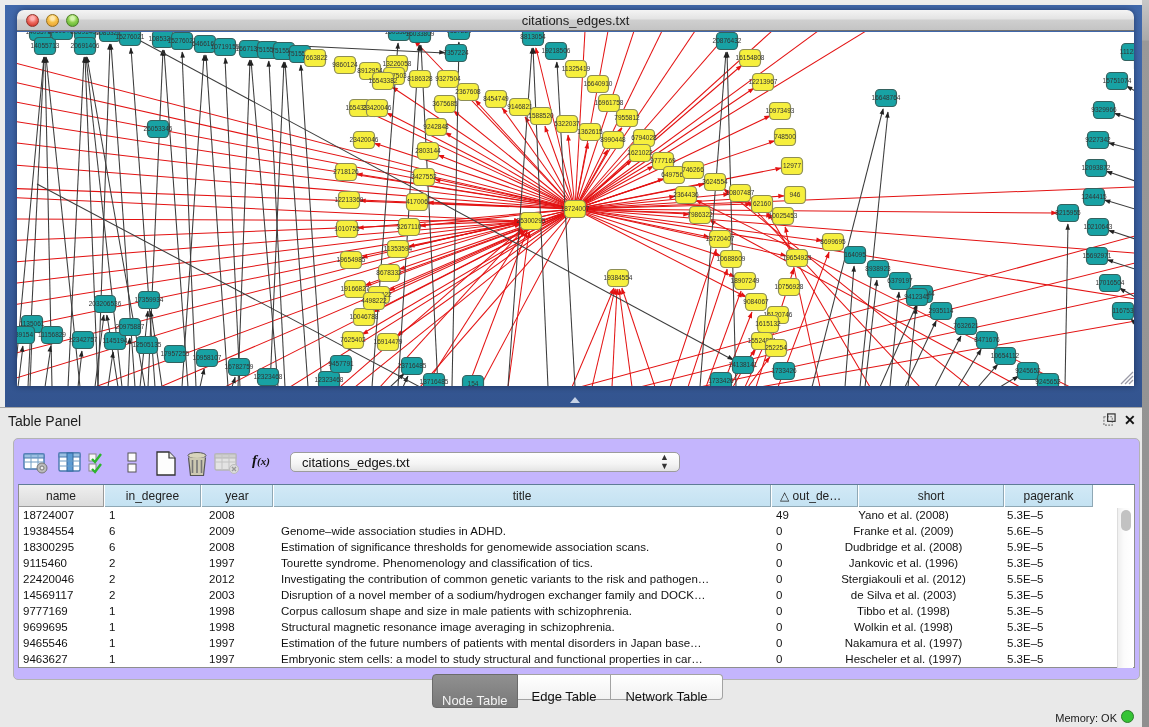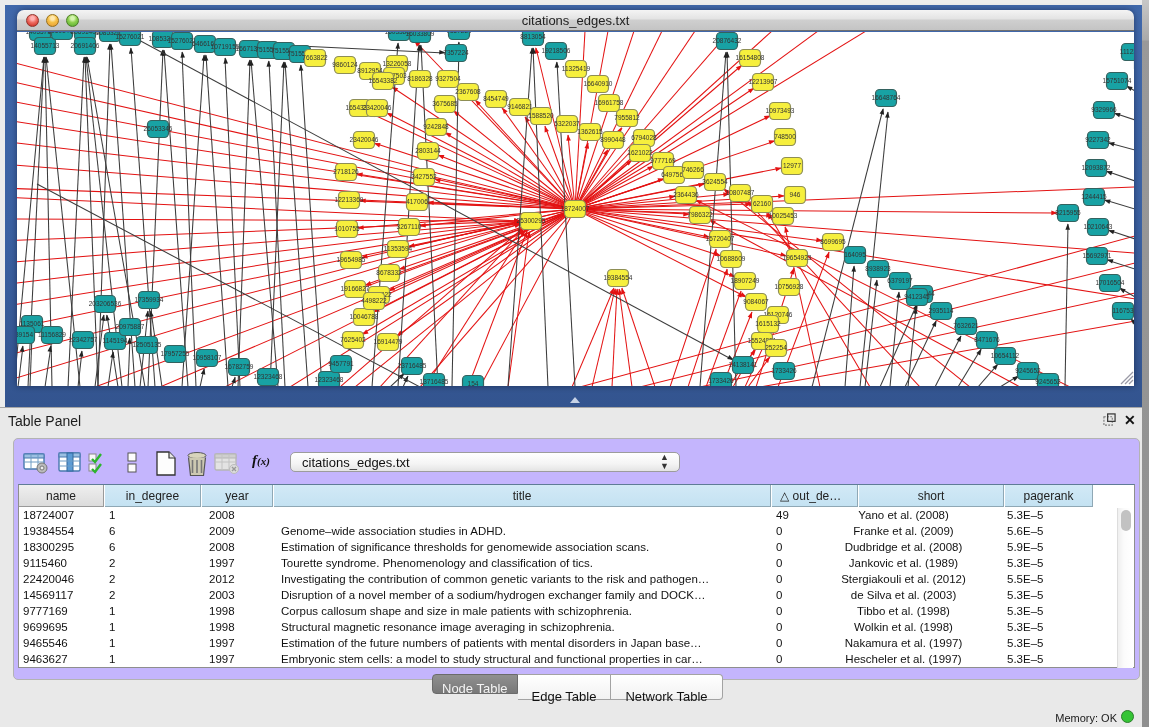--- a/index.html
+++ b/index.html
@@ -32,21 +32,21 @@
 #tbody{position:absolute;left:0;top:22px;width:1100px;font-size:11.5px;color:#111}
 .tr{position:relative;height:16px;line-height:16px;white-space:nowrap}
 .tr span{position:absolute;top:0;display:block;overflow:hidden}
 .c0{left:4px;width:80px} .c1{left:90px;width:92px} .c2{left:190px;width:70px}
 .c3{left:262px;width:492px} .c4{left:757px;width:82px} .c5{left:812px;width:145px;text-align:center}
 .c6{left:988px;width:86px}
 #vsb{position:absolute;right:1px;top:23px;width:16px;height:160px;background:linear-gradient(90deg,#efefef 0,#fbfbfb 40%,#fff 100%);border-left:1px solid #ddd}
 #vth{position:absolute;left:3px;top:2px;width:10px;height:21px;background:#c2c2c2;border-radius:5px}
 #tabs{position:absolute;left:432px;top:266px;height:20px;font-size:13px}
 .tab{float:left;height:20px;line-height:19px;padding:12px 14px;background:linear-gradient(180deg,#fff 0,#f2f2f2 100%);border:1px solid #a3a3a3;border-left:none;color:#111}
-#tab1{background:linear-gradient(180deg,#909090 0,#787878 100%);color:#f4f4f4;border:1px solid #6b6b6b;border-radius:4px 0 0 4px;padding:4px 9px}
+#tab1{background:linear-gradient(180deg,#909090 0,#787878 100%);color:#f4f4f4;border:1px solid #6b6b6b;border-radius:4px 0 0 4px;padding:16px 9px}
 #tab3{border-radius:0 4px 4px 0}
 #mem{position:absolute;right:25px;top:304px;font-size:11px;color:#1a1a1a}
 #memdot{position:absolute;left:1121px;top:302px;width:13px;height:13px;border-radius:50%;background:#35c435;border:1.5px solid #2c7d2c}
 svg{display:block}
 </style></head><body>
 <div id="stage">
  <div id="blue"></div>
  <div id="win">
   <div id="tbar">
         <div id="title">citations_edges.txt</div>
@@ -790,21 +790,21 @@
               <span class="c4">0</span>
               <span class="c5">Dudbridge et al. (2008)</span>
               <span class="c6">5.9E–5</span>
             </div>
             <div class="tr">
               <span class="c0">9115460</span>
               <span class="c1">2</span>
               <span class="c2">1997</span>
               <span class="c3">Tourette syndrome. Phenomenology and classification of tics.</span>
               <span class="c4">0</span>
-              <span class="c5">Jankovic et al. (1989)</span>
+              <span class="c5">Jankovic et al. (1996)</span>
               <span class="c6">5.3E–5</span>
             </div>
             <div class="tr">
               <span class="c0">22420046</span>
               <span class="c1">2</span>
               <span class="c2">2012</span>
               <span class="c3">Investigating the contribution of common genetic variants to the risk and pathogen…</span>
               <span class="c4">0</span>
               <span class="c5">Stergiakouli et al. (2012)</span>
               <span class="c6">5.5E–5</span>

